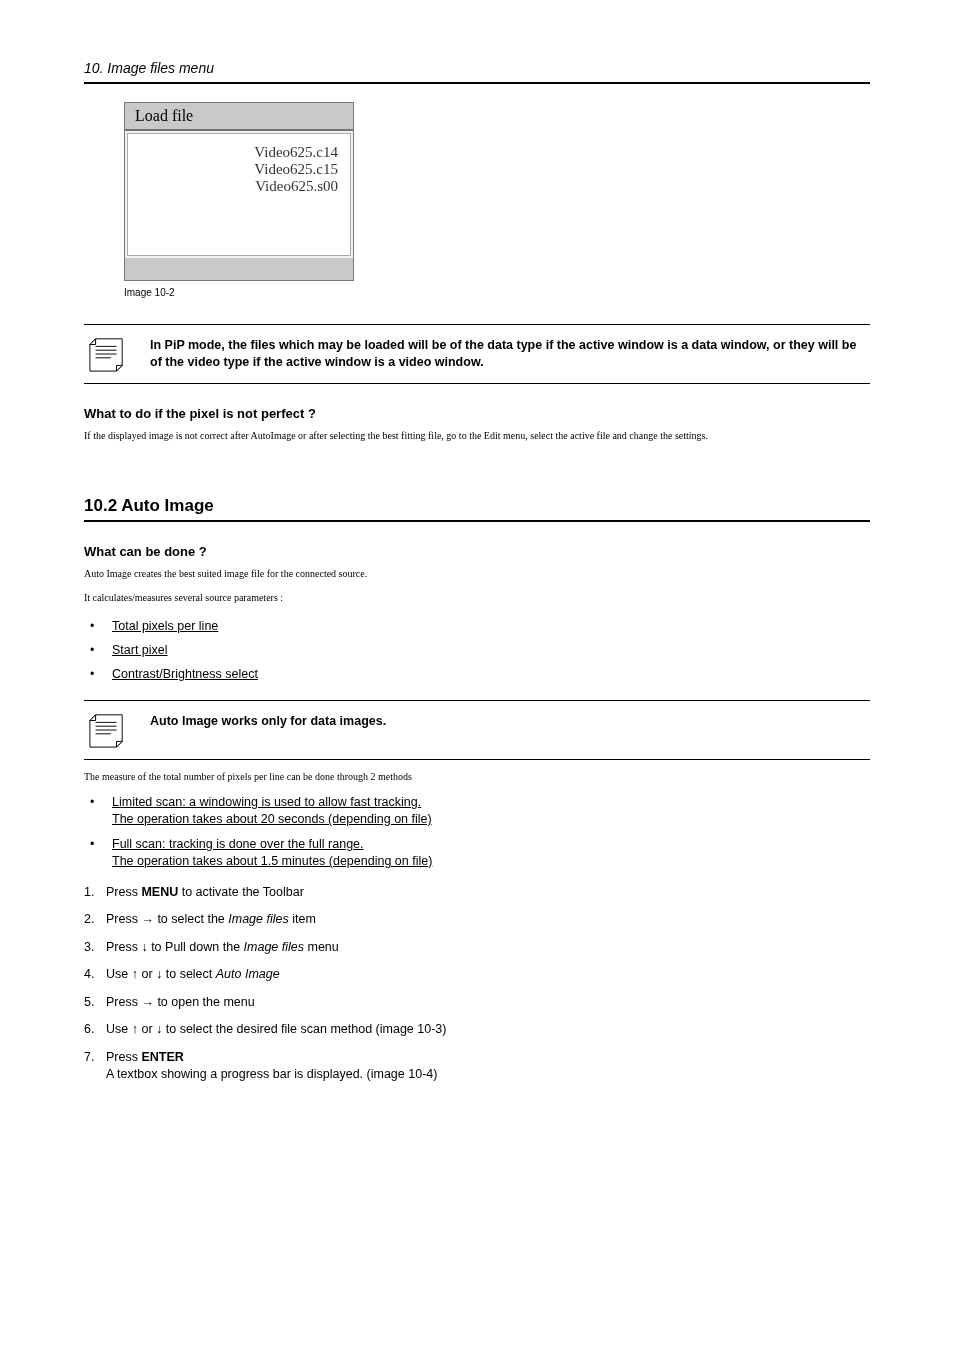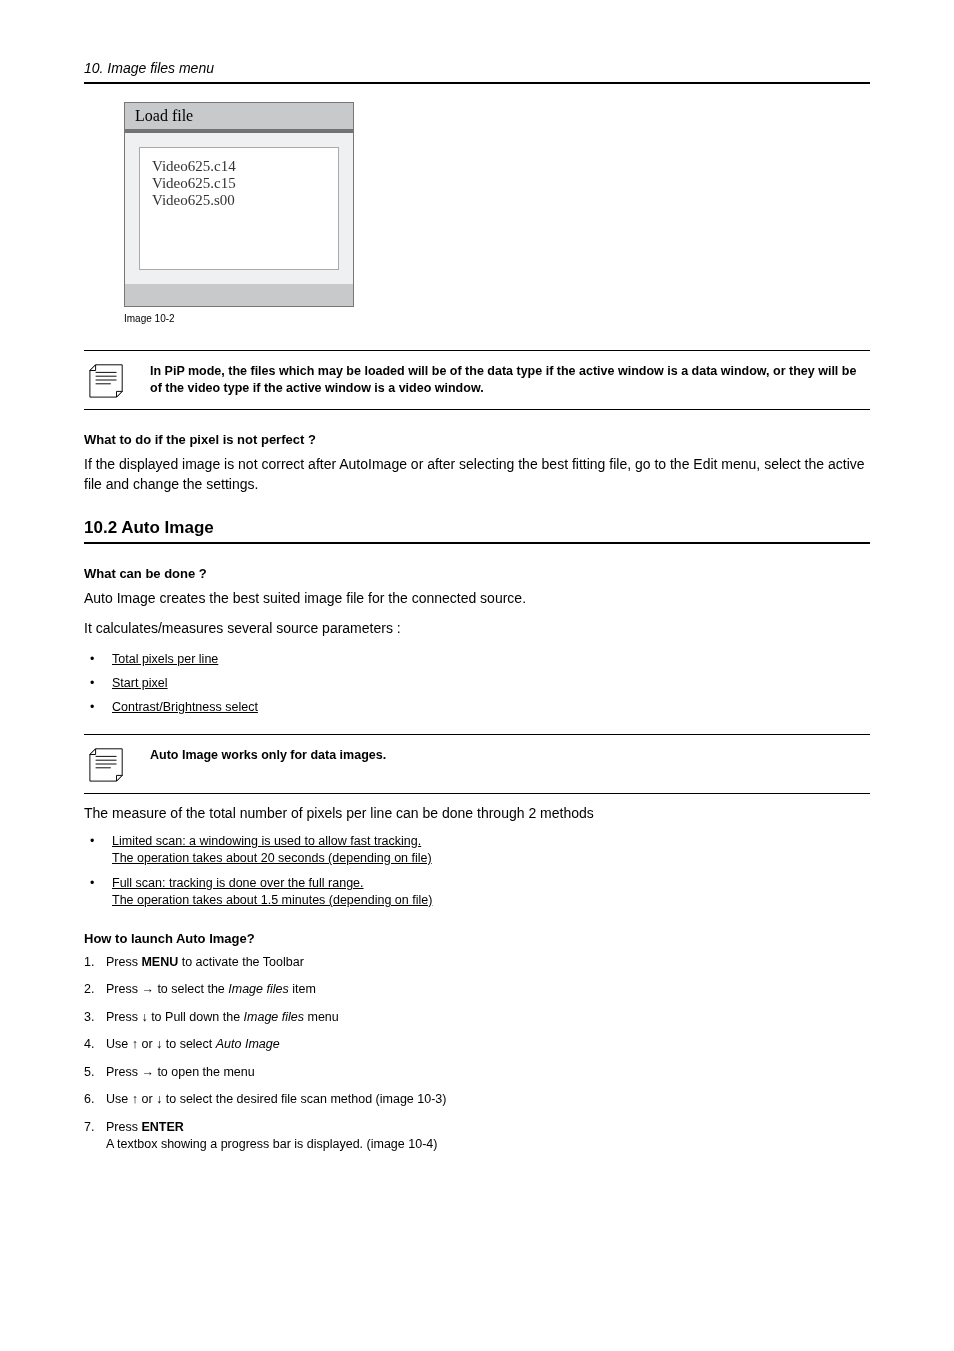--- a/index.html
+++ b/index.html
@@ -2,34 +2,34 @@
 <html><head>
 <meta charset="utf-8">
 <style>
   * { box-sizing: border-box; margin: 0; padding: 0; }
   html, body { width: 954px; background: #fff; font-family: Arial, Helvetica, sans-serif; color: #000; }
   .page { padding: 60px 84px 30px 84px; }
   .chapter-header { font-style: italic; font-size: 14px; margin-bottom: 6px; }
   .hr-thick { border: none; border-top: 2px solid #000; margin-bottom: 18px; }
   .hr-thin { border: none; border-top: 1px solid #000; }
   .loadfile-box { margin-left: 40px; width: 230px; border: 1px solid #777; font-family: "Times New Roman", serif; }
-  .loadfile-title { background: #c7c9cb; padding: 4px 10px; font-size: 16px; border-bottom: 4px solid #737373; }
-  .loadfile-body { background: #eef0f2; padding: 14px; }
+  .loadfile-title { background: #c7c9cb; padding: 4px 10px; font-size: 16px; border-bottom: 2px solid #737373; }
+  .loadfile-body { background: #eef0f2; padding: 2px; text-align: right; }
   .loadfile-inner { background: #fff; border: 1px solid #aaa; padding: 10px 12px 60px 12px; font-size: 15px; color: #333; }
   .loadfile-spacer { background: #c7c9cb; height: 22px; }
   .caption { margin-left: 40px; font-size: 10px; margin-top: 6px; margin-bottom: 26px; color: #000; }
   .note-block { }
   .note-block .hr-thin { margin-bottom: 10px; }
   .note-row { display: flex; align-items: flex-start; gap: 24px; padding-left: 4px; padding-right: 4px; }
   .note-icon { width: 38px; height: 38px; flex-shrink: 0; }
   .note-text { font-size: 12.5px; font-weight: bold; line-height: 1.35; padding-top: 2px; }
   .note-block .hr-thin.bottom { margin-top: 10px; }
   .subhead { font-size: 13px; font-weight: bold; margin-top: 22px; margin-bottom: 8px; }
-  .body-text { font-size: 14px; line-height: 1.4; margin-bottom: 10px; }
-  .section-title { font-size: 17px; font-weight: bold; margin-top: 24px; margin-bottom: 4px; }
+  .body-text { font-size: 10px; line-height: 1.4; margin-bottom: 10px; font-family: Liberation Serif, serif; }
+  .section-title { font-size: 17px; font-weight: bold; margin-top: 53px; margin-bottom: 4px; }
   .section-underline { border: none; border-top: 2px solid #000; margin-bottom: 14px; }
   .indent { margin-left: 0px; }
   ul.bullets { list-style: none; padding-left: 28px; margin-bottom: 14px; text-decoration: underline; }
   ul.bullets li { font-size: 12.5px; line-height: 1.9; position: relative; }
   ul.bullets li::before { content: "•"; position: absolute; left: -22px; top: 0; }
   ul.bullets.tight li { line-height: 1.35; margin-bottom: 8px; }
   ol.steps { list-style: none; padding-left: 0; counter-reset: step; margin-bottom: 30px; }
   ol.steps li { font-size: 12.5px; line-height: 1.4; margin-bottom: 10px; position: relative; padding-left: 22px; }
   ol.steps li .num { position: absolute; left: 0; top: 0; }
   .footer { display: flex; align-items: center; margin-top: 100px; }
@@ -116,21 +116,20 @@
       <li>
         <span>Limited scan: a windowing is used to allow fast tracking.</span><br>
         <span>The operation takes about 20 seconds (depending on file)</span>
       </li>
       <li>
         <span>Full scan: tracking is done over the full range.</span><br>
         <span>The operation takes about 1.5 minutes (depending on file)</span>
       </li>
     </ul>
 
-    <div class="subhead">How to launch Auto Image?</div>
 
     <ol class="steps">
       <li><span class="num">1.</span>
         <span>Press </span><b>MENU</b><span> to activate the Toolbar</span>
       </li>
       <li><span class="num">2.</span>
         <span>Press → to select the </span><span class="italic-inline">Image files</span><span> item</span>
       </li>
       <li><span class="num">3.</span>
         <span>Press ↓ to Pull down the </span><span class="italic-inline">Image files</span><span> menu</span>

